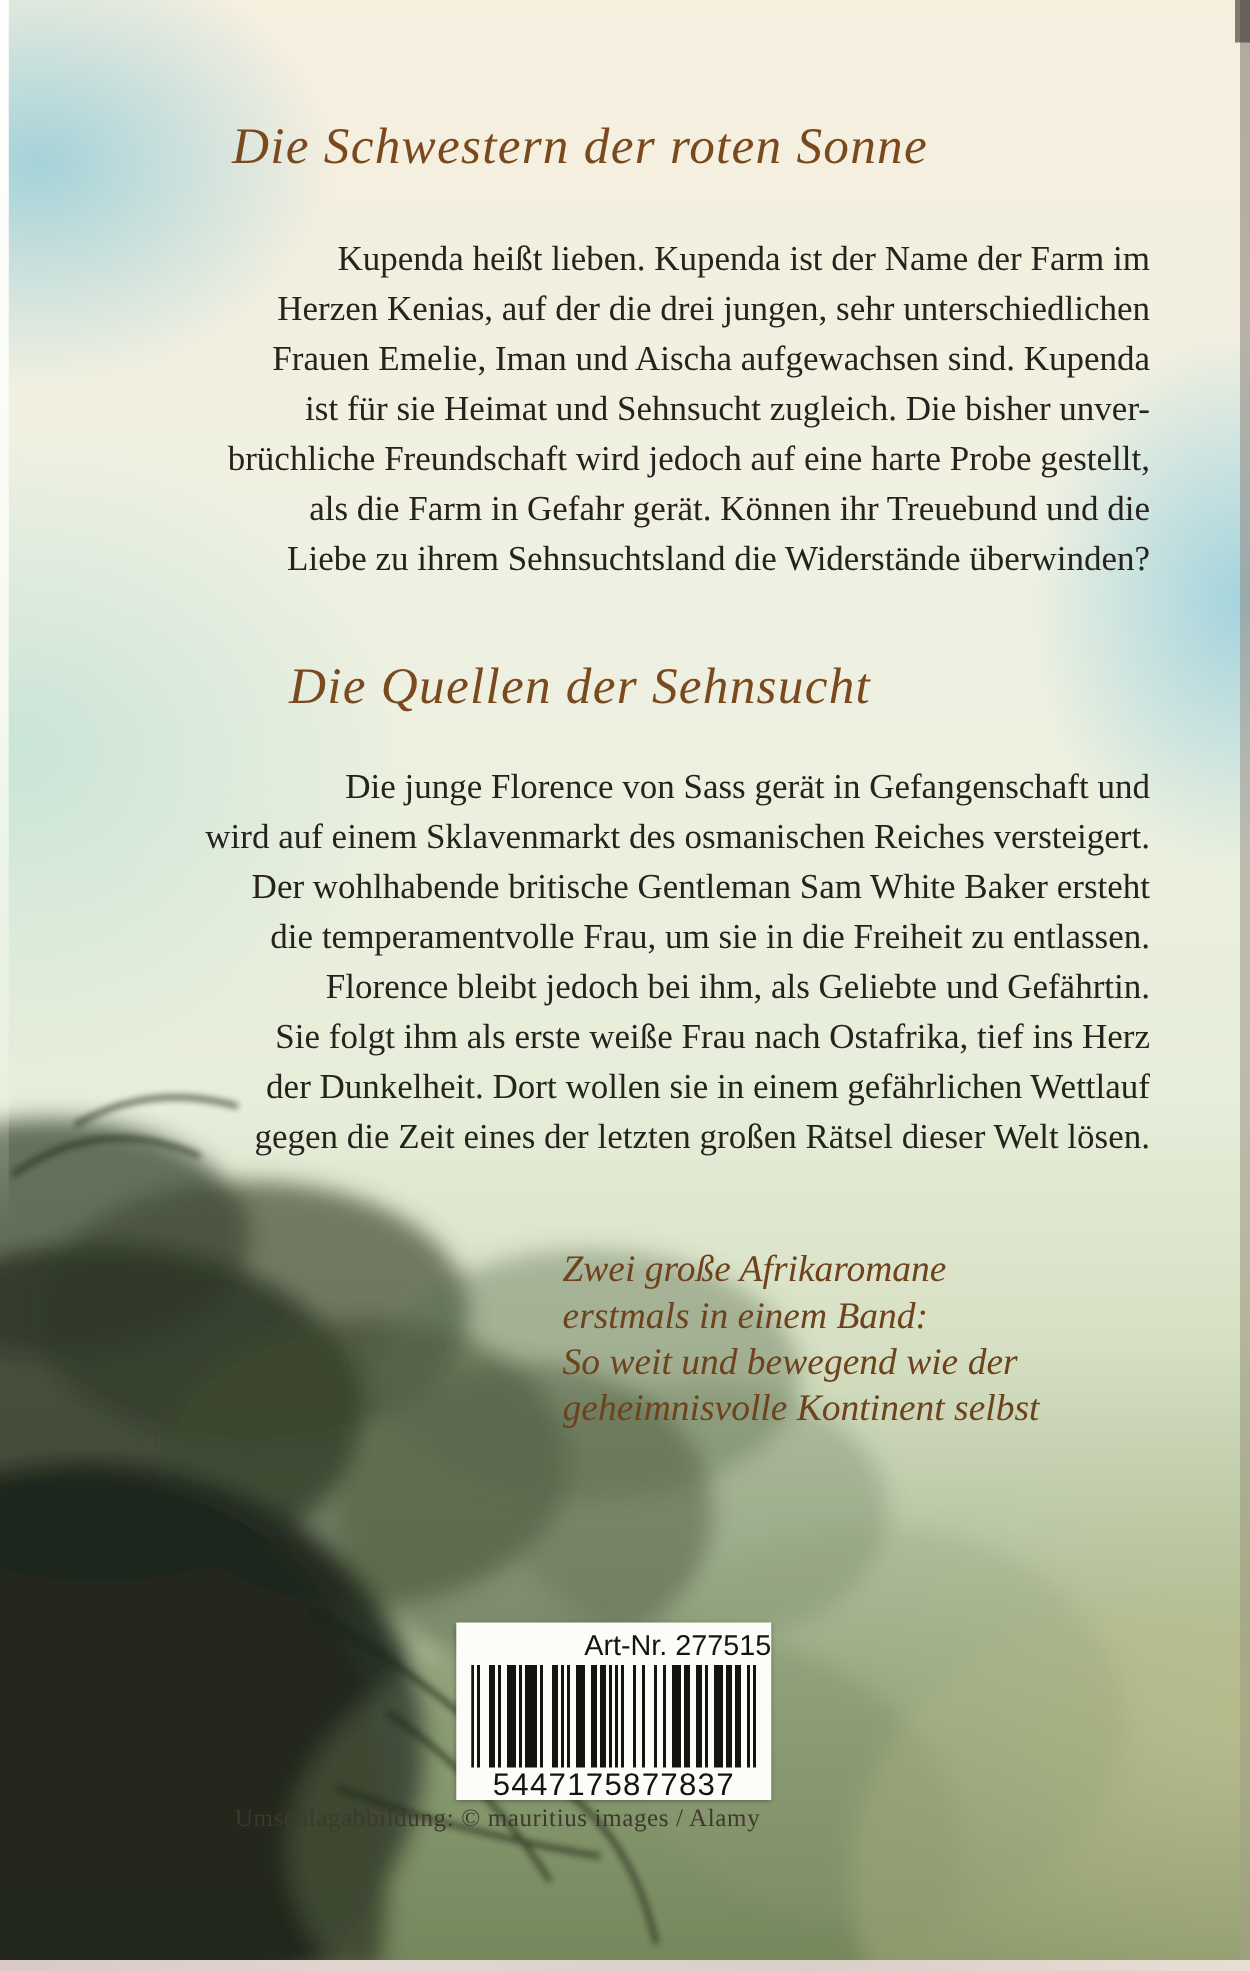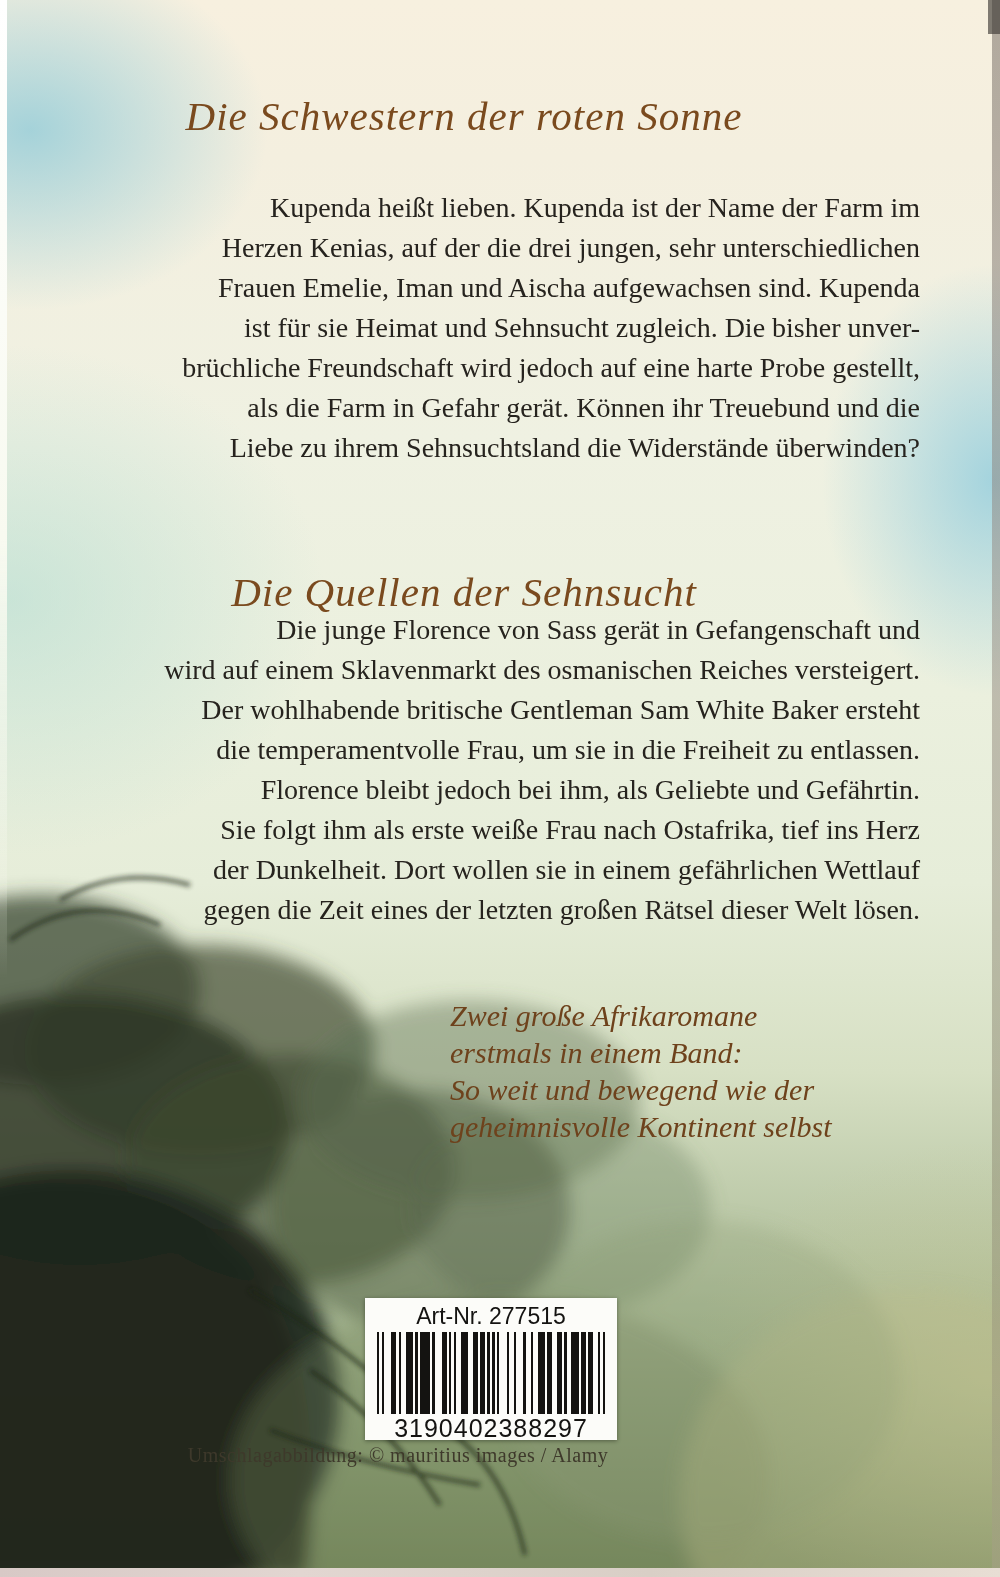--- a/index.html
+++ b/index.html
@@ -15,30 +15,30 @@
   .edge-left{position:absolute;left:0;top:0;width:7px;height:980px;z-index:5;
              background:linear-gradient(180deg,#ffffff 0%,#f8faf0 55%,rgba(250,250,240,0) 100%);}
   .edge-right{position:absolute;right:0;top:0;width:8px;height:1577px;z-index:5;opacity:.5;
               background:linear-gradient(180deg,#6b625c 0%,#948780 35%,#8e8b74 70%,#a7a287 100%);}
   .edge-bottom{position:absolute;left:0;bottom:0;width:1000px;height:9px;z-index:6;
                background:linear-gradient(90deg,#d8c9c6,#e2d6d1 30%,#d9cfc6 65%,#e8ded4);}
   .corner-notch{position:absolute;right:0;top:0;width:12px;height:34px;background:#3f3a36;opacity:.65;z-index:6;}
   .book-title{position:absolute;left:0;width:928px;text-align:center;font-style:italic;
               font-size:41px;letter-spacing:1px;color:#7a4a1e;z-index:3;}
   .title-1{top:92px;}
-  .title-2{top:524px;margin-top:44px;}
+  .title-2{top:524px;}
   .blurb{position:absolute;left:80px;width:840px;text-align:right;font-size:28px;line-height:40px;
          color:#26231e;white-space:pre-line;z-index:3;}
   .blurb-1{top:188px;}
   .blurb-2{top:610px;}
   .tagline{position:absolute;left:450px;width:430px;top:997px;text-align:left;font-style:italic;
            font-size:30px;line-height:37px;color:#6e421c;white-space:pre-line;z-index:3;}
   .barcode-label{position:absolute;left:365px;top:1298px;width:252px;height:142px;background:#fcfcf9;
                  z-index:4;text-align:center;box-shadow:0 1px 4px rgba(20,25,15,.45);}
-  .art-number{font-family:"Liberation Sans", sans-serif;font-size:23px;color:#141311;margin-top:5px;}
+  .art-number{font-family:"Liberation Sans", sans-serif;font-size:23px;color:#141311;margin-top:5px;text-align:right;}
   .bars{display:block;width:228px;height:82px;margin:2px auto 0;}
   .ean{font-family:"Liberation Sans", sans-serif;font-size:25px;letter-spacing:1px;color:#141311;margin-top:0;}
   .credit{position:absolute;left:0;width:796px;top:1444px;text-align:center;font-size:20px;
           color:#3e392b;z-index:3;letter-spacing:.5px;}
 </style>
 </head>
 <body>
 
 <div class="canvas">
 
@@ -130,17 +130,17 @@
         <rect x="160.8" y="0" width="7.2" height="82"></rect>
         <rect x="170.4" y="0" width="4.8" height="82"></rect>
         <rect x="180.0" y="0" width="4.8" height="82"></rect>
         <rect x="187.2" y="0" width="2.4" height="82"></rect>
         <rect x="194.4" y="0" width="7.2" height="82"></rect>
         <rect x="204.0" y="0" width="4.8" height="82"></rect>
         <rect x="211.2" y="0" width="4.8" height="82"></rect>
         <rect x="220.8" y="0" width="2.4" height="82"></rect>
         <rect x="225.6" y="0" width="2.4" height="82"></rect>
       </svg>
-    <div class="ean">3190402388297</div>
+    <div class="ean">5447175877837</div>
   </div>
 
   <div class="credit">Umschlagabbildung: © mauritius images / Alamy</div>
 </div>
 
 </body></html>

